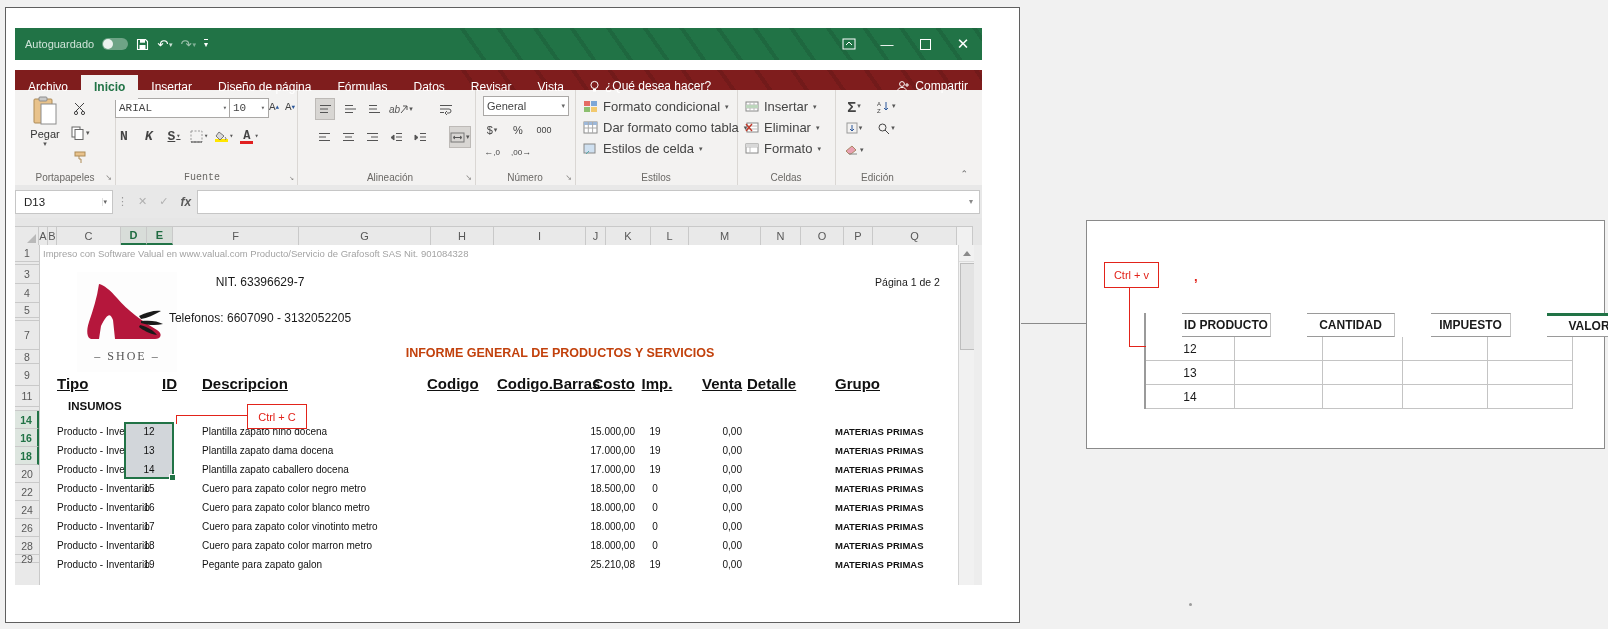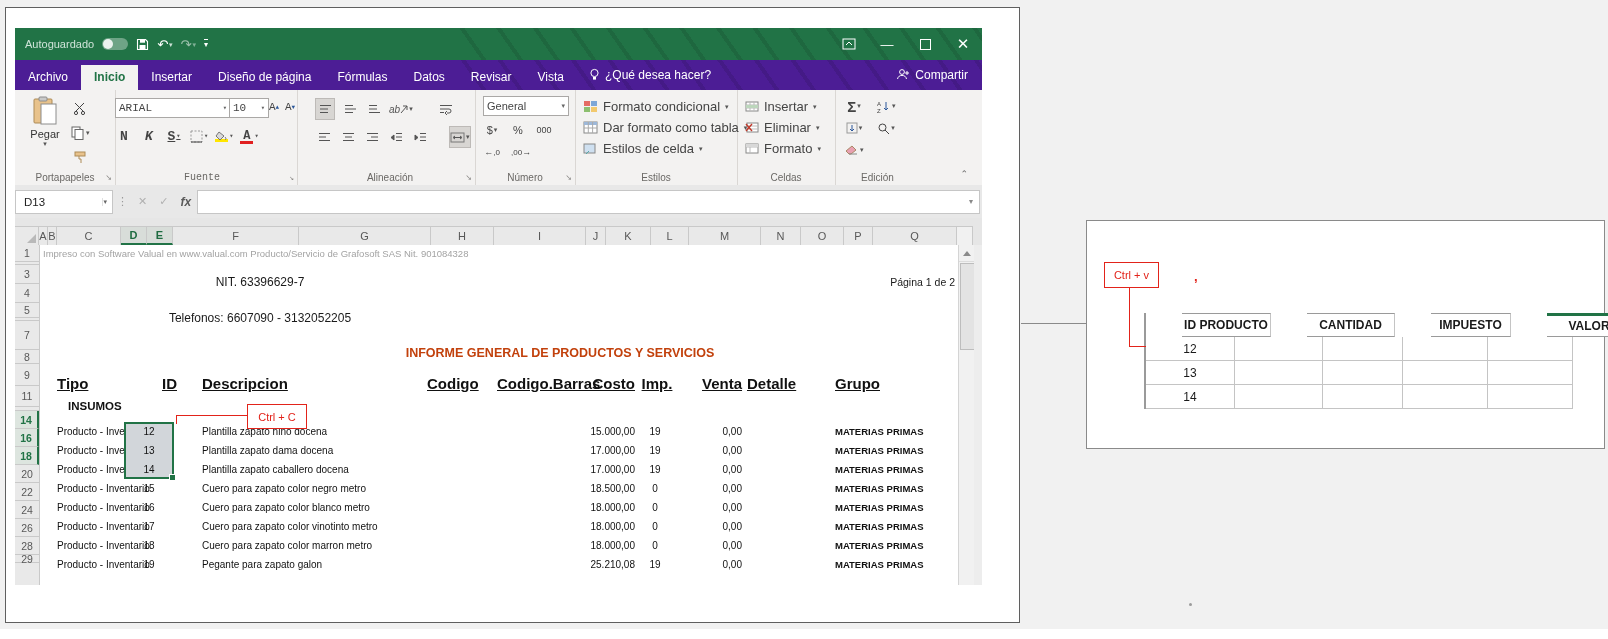--- a/index.html
+++ b/index.html
@@ -26,22 +26,22 @@
   .toggle .knob{position:absolute;left:1px;top:1px;width:10px;height:10px;border-radius:50%;background:#eaf2ee;}
   .qat-btn{color:#fff;font-size:13px;display:inline-flex;align-items:center;line-height:1;}
   .qat-btn .carat{font-size:7px;margin-left:1px;color:#cfe3d8;}
   .dim{opacity:.55;}
   .tb-title{position:absolute;left:0;right:0;text-align:center;white-space:nowrap;font-size:12px;z-index:1;}
   .tb-title .user{margin-left:38px;}
   .tb-right{margin-left:auto;display:flex;align-items:center;z-index:2;}
   .winbtn{width:38px;height:32px;display:flex;align-items:center;justify-content:center;font-size:13px;color:#fff;}
   .maxbox{width:9px;height:9px;border:1px solid #fff;display:inline-block;}
   
-  #tabsbar{position:absolute;left:0;top:32px;width:967px;height:30px;background:#4c1d95;display:flex;
-           color:#fff;font-size:12px;}
+  #tabsbar{position:absolute;left:0;top:42px;width:967px;height:30px;background:#7f1d1d;display:flex;
+           align-items:flex-end;color:#fff;font-size:12px;}
   .tab{padding:6px 13px 7px;line-height:1;white-space:nowrap;z-index:2;}
   .tab.active{background:#f3f2f1;color:#217346;font-weight:bold;}
   #ask{display:flex;align-items:center;gap:5px;padding:6px 12px 7px;z-index:2;color:#fff;}
   #share{margin-left:auto;display:flex;align-items:center;gap:5px;padding:6px 14px 7px;z-index:2;}
   
   #ribbon{position:absolute;left:0;top:62px;width:967px;height:95px;background:#f3f2f1;
           border-bottom:1px solid #d0cecc;font-size:11px;color:#444;}
   .rgroup{position:absolute;top:0;height:95px;border-right:1px solid #dad7d4;}
   .glabel{position:absolute;bottom:2px;left:0;right:0;text-align:center;font-size:10px;color:#6a6865;}
   .launch{position:absolute;bottom:3px;right:3px;font-size:8px;color:#8a8886;}
@@ -93,21 +93,21 @@
   #vscroll .up{height:16px;display:flex;align-items:center;justify-content:center;background:#f1f1f1;border-bottom:1px solid #dcdcdc;}
   #vscroll .up:before{content:"";border-style:solid;border-width:0 4px 5px 4px;border-color:transparent transparent #8a8a8a transparent;}
   #vscroll .thumb{position:absolute;left:1px;top:18px;width:13px;height:85px;background:#e3e3e3;border:1px solid #bdbdbd;}
   #gridfill{position:absolute;left:959px;top:0;width:8px;height:340px;background:#ededed;}
   
   .printed{position:absolute;left:3px;top:3px;font-size:9.5px;color:#a3a3a3;white-space:nowrap;}
   .centerblk{position:absolute;left:300px;top:0;width:440px;text-align:center;color:#1a1a1a;}
   .nit{position:absolute;top:30px;left:0;right:0;font-size:12px;}
   .addr{position:absolute;top:48px;left:0;right:0;font-size:12px;}
   .phones{position:absolute;top:66px;left:0;right:0;font-size:12px;}
-  .pagenum{position:absolute;left:820px;top:31px;width:95px;text-align:right;font-size:10.5px;color:#1a1a1a;}
+  .pagenum{position:absolute;left:820px;top:31px;width:95px;text-align:center;font-size:10.5px;color:#1a1a1a;}
   .rpt-title{position:absolute;left:300px;top:101px;width:440px;text-align:center;font-size:12.5px;font-weight:bold;color:#c2410c;}
   .section{position:absolute;left:28px;top:155px;font-size:11.5px;font-weight:bold;color:#111;}
   .hcell{position:absolute;top:130px;font-size:15px;font-weight:bold;text-decoration:underline;color:#111;white-space:nowrap;}
   .drow{position:absolute;left:0;width:918px;height:19px;font-size:10px;color:#111;}
   .drow span{position:absolute;top:0;line-height:19px;white-space:nowrap;}
   .c-tipo{left:17px;}
   .c-id{left:84px;width:50px;text-align:center;}
   .c-desc{left:162px;}
   .c-costo{left:515px;width:80px;text-align:right;}
   .c-imp{left:600px;width:30px;text-align:center;}
@@ -546,20 +546,31 @@
           <div class="rh" style="height: 18px;">22</div>
           <div class="rh" style="height: 18px;">24</div>
           <div class="rh" style="height: 18px;">26</div>
           <div class="rh" style="height: 18px;">28</div>
           <div class="rh" style="height: 8px;">29</div>
         </div>
 
       <div id="content">
         <div class="printed">Impreso con Software Valual en www.valual.com Producto/Servicio de Grafosoft SAS Nit. 901084328</div>
 
+        <div id="logo">
+          <svg width="100" height="78" viewBox="0 0 100 78" style="position:absolute;left:0;top:4px;">
+            <path d="M22 8 C20 22 16 34 12 46 C9 55 10 62 14 63 L22 63 L24 50 C30 38 33 36 36 44 L38 63 L78 63 C84 63 86 58 80 54 C66 46 50 34 40 22 C33 14 27 9 22 8 Z" fill="#b5173c"></path>
+            <g fill="#1a1a1a">
+              <path d="M62 40 C70 36 78 34 84 35 C77 39 70 42 64 43 Z"></path>
+              <path d="M64 45 C73 44 81 45 86 48 C78 50 70 49 64 47 Z"></path>
+              <path d="M63 49 C71 51 77 55 80 59 C72 58 66 54 62 51 Z"></path>
+            </g>
+          </svg>
+          <div class="brand">– SHOE –</div>
+        </div>
 
         <div class="nit centerblk">NIT. 63396629-7</div>
         <div class="phones centerblk">Telefonos: 6607090 - 3132052205</div>
         <div class="pagenum">Página 1 de 2</div>
         <div class="rpt-title">INFORME GENERAL DE PRODUCTOS Y SERVICIOS</div>
 
         <span id="headers-holder"><div class="hcell" style="left: 17px;">Tipo</div><div class="hcell" style="left: 122px;">ID</div><div class="hcell" style="left: 162px;">Descripcion</div><div class="hcell" style="left: 387px;">Codigo</div><div class="hcell" style="left: 457px;">Codigo.Barras</div><div class="hcell" style="left: 535px; width: 60px; text-align: right;">Costo</div><div class="hcell" style="left: 600px; width: 34px; text-align: center;">Imp.</div><div class="hcell" style="left: 662px; width: 40px; text-align: right;">Venta</div><div class="hcell" style="left: 707px;">Detalle</div><div class="hcell" style="left: 795px;">Grupo</div></span>
         <div class="section">INSUMOS</div>
 
         <div id="selrect">

